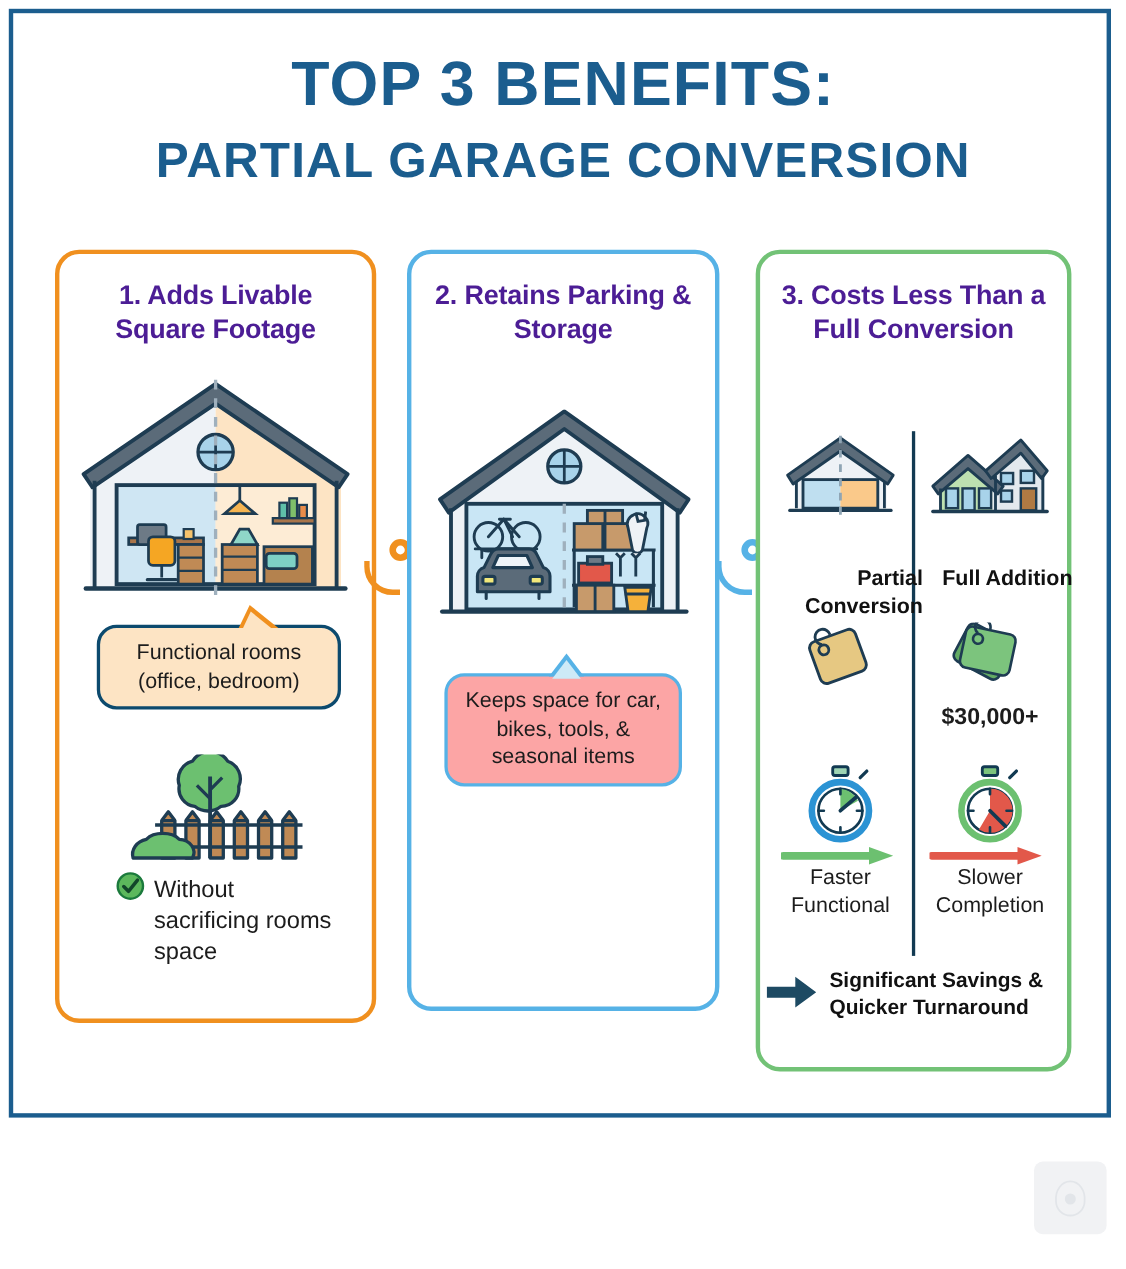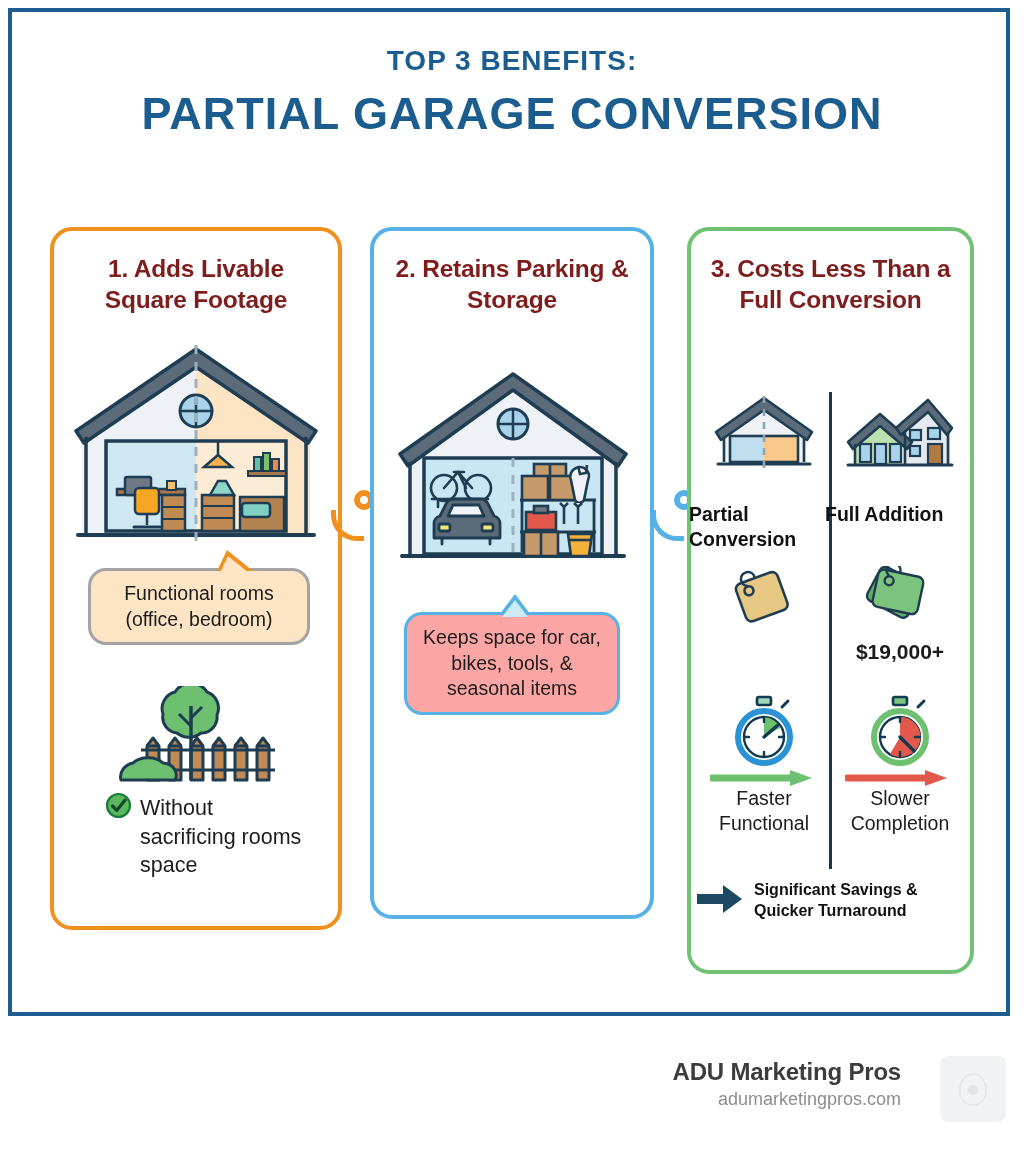--- a/index.html
+++ b/index.html
@@ -15,33 +15,33 @@
   .frame{
     position:absolute;left:8px;top:8px;width:1002px;height:1008px;
     border:4px solid #1b5d8e;background:#fff;box-sizing:border-box;
   }
 
   
   .title{
     position:absolute;left:0;top:46px;width:1024px;text-align:center;
     color:#1b5d8e;font-weight:700;letter-spacing:1px;line-height:1.08;
   }
-  .title .l1{display:block;font-size:28px;}
+  .title .l1{display:block;font-size:57px;}
   .title .l2{display:block;font-size:45px;margin-top:14px;}
 
   
   .card{
     position:absolute;background:#fff;border-radius:22px;box-sizing:border-box;
   }
   #card1{left:50px;top:227px;width:292px;height:703px;border:4px solid #f0901f;}
   #card2{left:370px;top:227px;width:284px;height:692px;border:4px solid #56b2e6;}
   #card3{left:687px;top:227px;width:287px;height:747px;border:4px solid #72c276;}
 
   .card-head{
-    text-align:center;color:#7f1d1d;font-weight:700;font-size:24.5px;line-height:1.28;
+    text-align:center;color:#4c1d95;font-weight:700;font-size:24.5px;line-height:1.28;
     padding:22px 18px 0 18px;letter-spacing:-0.2px;
   }
 
   
   .connector{position:absolute;}
   .conn-dot{
     position:absolute;width:20px;height:20px;border-radius:50%;
     background:#fff;box-sizing:border-box;
   }
   #conn1{left:331px;top:488px;width:50px;height:48px;}
@@ -60,21 +60,21 @@
   #conn2 .conn-dot{left:23px;top:2px;border:6px solid #56b2e6;}
 
   
   .bubble{
     position:absolute;box-sizing:border-box;border-radius:18px;
     text-align:center;font-size:19.5px;line-height:1.32;color:#1c1c1c;
     padding:10px 12px;
   }
   #bubble1{
     left:88px;top:568px;width:222px;
-    background:#fde4c4;border:3px solid #a3a3a3;
+    background:#fde4c4;border:3px solid #0c4a6e;
   }
   #bubble1 .tip{
     position:absolute;left:126px;top:-21px;width:0;height:0;
     border-left:10px solid transparent;border-right:26px solid transparent;
     border-bottom:21px solid #f0901f;
   }
   #bubble1 .tip-in{
     position:absolute;left:129px;top:-15px;width:0;height:0;
     border-left:8px solid transparent;border-right:21px solid transparent;
     border-bottom:17px solid #fde4c4;
@@ -99,34 +99,34 @@
   .check-row .txt{font-size:21.5px;line-height:1.33;color:#1c1c1c;padding-top:2px;}
 
   
   .illus{position:absolute;}
 
   
   .cmp-divider{
     position:absolute;left:829px;top:392px;width:3px;height:477px;background:#123a52;
   }
   .cmp-label{
-    position:absolute;text-align:left;font-weight:700;font-size:19.5px;
-    line-height:1.28;color:#111;width:150px;
+    position:absolute;text-align:right;font-weight:700;font-size:19.5px;
+    line-height:1.28;color:#111;width:150px;margin-top:12px;
   }
   .cmp-val{
     position:absolute;text-align:center;font-size:19.5px;line-height:1.3;
     color:#1c1c1c;width:150px;
   }
   .cmp-val b{font-weight:700;font-size:21px;}
 
   .outcome{
     position:absolute;left:697px;top:880px;width:270px;display:flex;
     align-items:center;gap:11px;
   }
-  .outcome .txt{font-weight:700;font-size:16px;line-height:1.3;color:#111;}
+  .outcome .txt{font-weight:700;font-size:19px;line-height:1.3;color:#111;}
 
   
   .footer{position:absolute;left:0;top:1040px;width:1024px;height:110px;}
   .brand{
     position:absolute;right:123px;top:18px;text-align:right;
   }
   .brand .name{font-size:24px;font-weight:700;color:#3c3c3c;letter-spacing:-0.2px;}
   .brand .site{font-size:18px;color:#8d8d8d;margin-top:3px;}
   .logo-box{
     position:absolute;right:18px;top:16px;width:66px;height:66px;
@@ -400,21 +400,21 @@
         <path d="M18 12 h34 a6 6 0 0 1 6 6 v26 a6 6 0 0 1 -6 6 h-34 a6 6 0 0 1 -6 -6 v-26 a6 6 0 0 1 6 -6 Z" fill="#63ab64" stroke="#1e3c52" stroke-width="2.4"></path>
       </g>
       <g transform="rotate(12 45 31)">
         <path d="M22 8 h34 a6 6 0 0 1 6 6 v26 a6 6 0 0 1 -6 6 h-34 a6 6 0 0 1 -6 -6 v-26 a6 6 0 0 1 6 -6 Z" fill="#7cc47d" stroke="#1e3c52" stroke-width="2.4"></path>
         <circle cx="28" cy="18" r="4.5" fill="#7cc47d" stroke="#1e3c52" stroke-width="2.4"></circle>
         <path d="M27 13 a7 7 0 1 1 10 -5" fill="none" stroke="#1e3c52" stroke-width="2.4"></path>
       </g>
     </svg>
   </div>
   <div class="cmp-val" style="left:825px;top:638px;">
-    <b>$19,000+</b>
+    <b>$30,000+</b>
   </div>
 
   <div class="illus" style="left:864px;top:695px;">
     <svg width="72" height="72" viewBox="0 0 72 72">
       <rect x="29" y="2" width="14" height="8" rx="2" fill="#7cc47d" stroke="#123a52" stroke-width="2.6"></rect>
       <path d="M54 12 l6 -6" stroke="#123a52" stroke-width="3" stroke-linecap="round"></path>
       <circle cx="36" cy="42" r="26" fill="#fff" stroke="#6cc070" stroke-width="6"></circle>
       <circle cx="36" cy="42" r="20" fill="#fff" stroke="#123a52" stroke-width="2.4"></circle>
       <path d="M36 42 L36 22 A20 20 0 1 1 26 59 Z" fill="#e2584a" transform="rotate(0 36 42)"></path>
       <path d="M36 42 L36 22 A20 20 0 0 1 53 52 Z" fill="#e2584a"></path>
@@ -433,24 +433,20 @@
   <div class="outcome">
     <span>
       <svg width="46" height="30" viewBox="0 0 46 30">
         <path d="M0 10 h26 v-9 l19 14 l-19 14 v-9 h-26 Z" fill="#1d4a63"></path>
       </svg>
     </span>
     <span class="txt">Significant Savings &amp; Quicker Turnaround</span>
   </div>
 
   <div class="footer">
-    <div class="brand">
-      <div class="name">ADU Marketing Pros</div>
-      <div class="site">adumarketingpros.com</div>
-    </div>
     <div class="logo-box">
       <svg width="66" height="66" viewBox="0 0 66 66">
         <path d="M33 18 a13 16 0 0 1 13 18 a13 13 0 0 1 -26 0 a13 16 0 0 1 13 -18 Z" fill="none" stroke="#e2e5e9" stroke-width="1.6"></path>
         <circle cx="33" cy="34" r="5" fill="#e2e5e9"></circle>
       </svg>
     </div>
   </div>
 
 </div>
 

